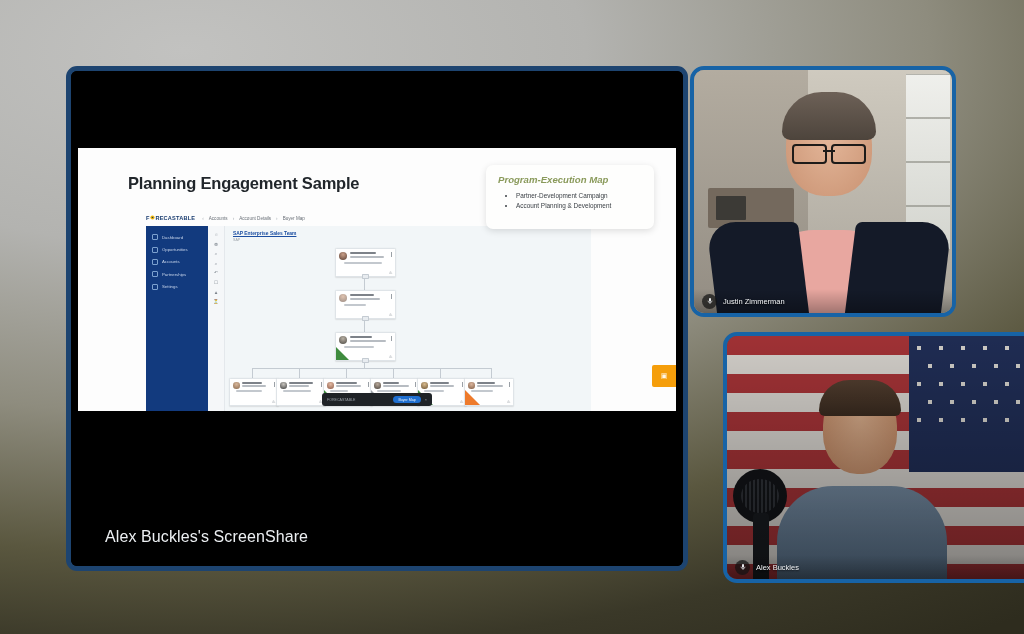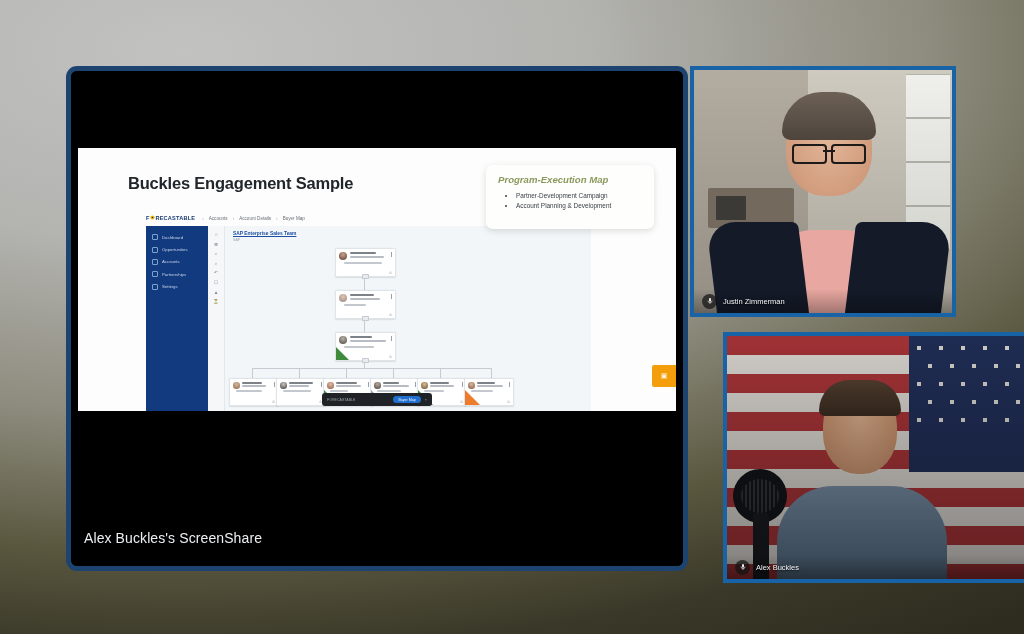--- a/index.html
+++ b/index.html
@@ -100,26 +100,26 @@
   .sb-btn{background:#1f6fd0;color:#e9f1fb;font-size:3.6px;border-radius:6px;padding:1.8px 5px;white-space:nowrap;}
   .sb-x{font-size:3.8px;color:#9ba1a8;}
   .orange-tab{
     position:absolute;right:0;bottom:24px;width:24px;height:22px;
     background:#f59e0b;border-radius:2px 0 0 2px;display:flex;align-items:center;justify-content:center;
   }
   .orange-tab span{font-size:7px;color:#fff7e6;}
 
   .share-black-bot{position:absolute;left:0;bottom:0;width:100%;height:75px;background:#000;}
   .share-label{
-    position:absolute;left:13px;bottom:20px;color:#eceff2;font-size:14px;letter-spacing:.1px;
+    position:absolute;left:34px;bottom:20px;color:#eceff2;font-size:16px;letter-spacing:.1px;
   }
 
   
   .tile{
-    position:absolute;border:4px solid #1763a6;border-radius:0;overflow:hidden;box-sizing:border-box;
+    position:absolute;border:4px solid #1763a6;border-radius:14px;overflow:hidden;box-sizing:border-box;
   }
   #tile-top{left:690px;top:66px;width:266px;height:251px;}
   #tile-bot{left:690px;top:332px;width:318px;height:251px;margin-left:33px;}
   .namebar{
     position:absolute;left:0;bottom:0;width:100%;height:24px;display:flex;align-items:center;gap:6px;
     padding-left:8px;box-sizing:border-box;
     background:linear-gradient(transparent,rgba(0,0,0,.30));
   }
   .mic{
     width:15px;height:15px;border-radius:50%;background:rgba(20,20,20,.72);
@@ -200,21 +200,21 @@
 </head>
 <body>
 
 <div class="stage">
 
   <div class="share-panel">
     <div class="share-black-top"></div>
 
     <div class="slide">
 
-      <div class="slide-title">Buckles Engagement Sample</div>
+      <div class="slide-title">Planning Engagement Sample</div>
 
       <div class="brand">
         <span>F</span>
         <span class="brand-gear">
           <svg class="gearo" viewBox="0 0 24 24" aria-hidden="true">
             <circle cx="12" cy="12" r="10" fill="#f2b705"></circle>
             <circle cx="12" cy="12" r="4" fill="#173a6e"></circle>
             <g fill="#173a6e">
               <rect x="11" y="0" width="2" height="5"></rect>
                 <rect x="11" y="19" width="2" height="5"></rect>

